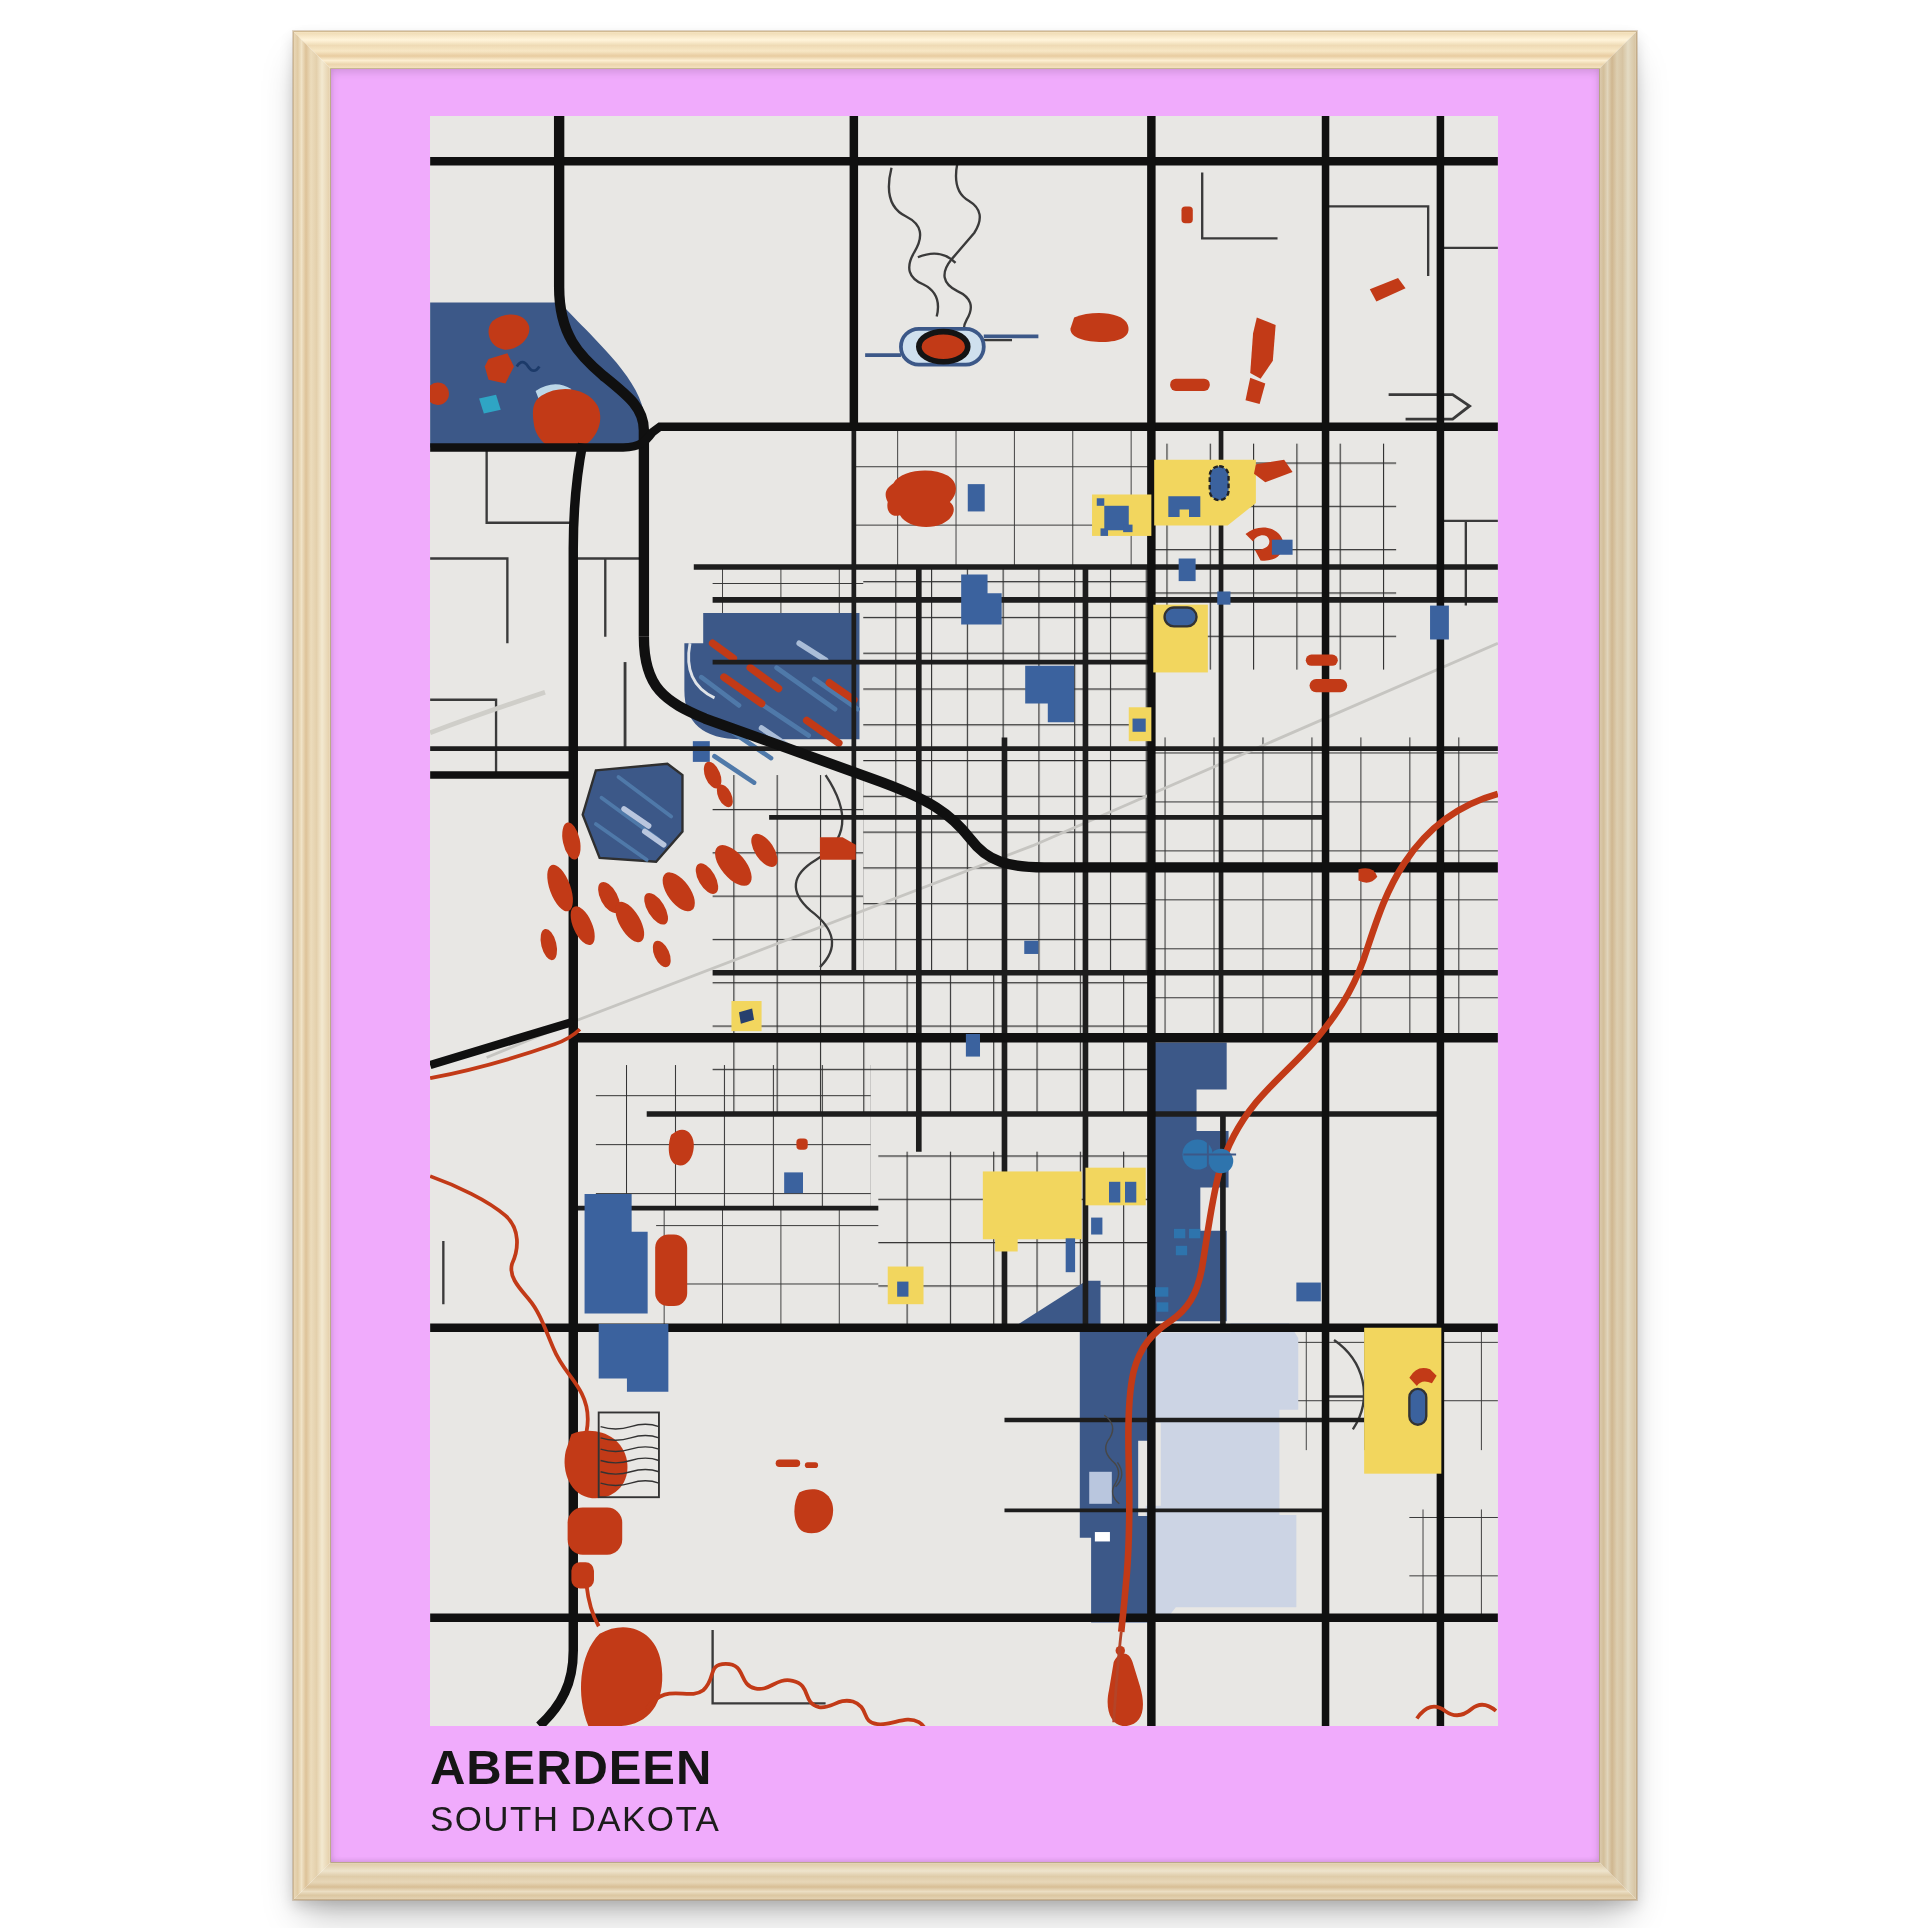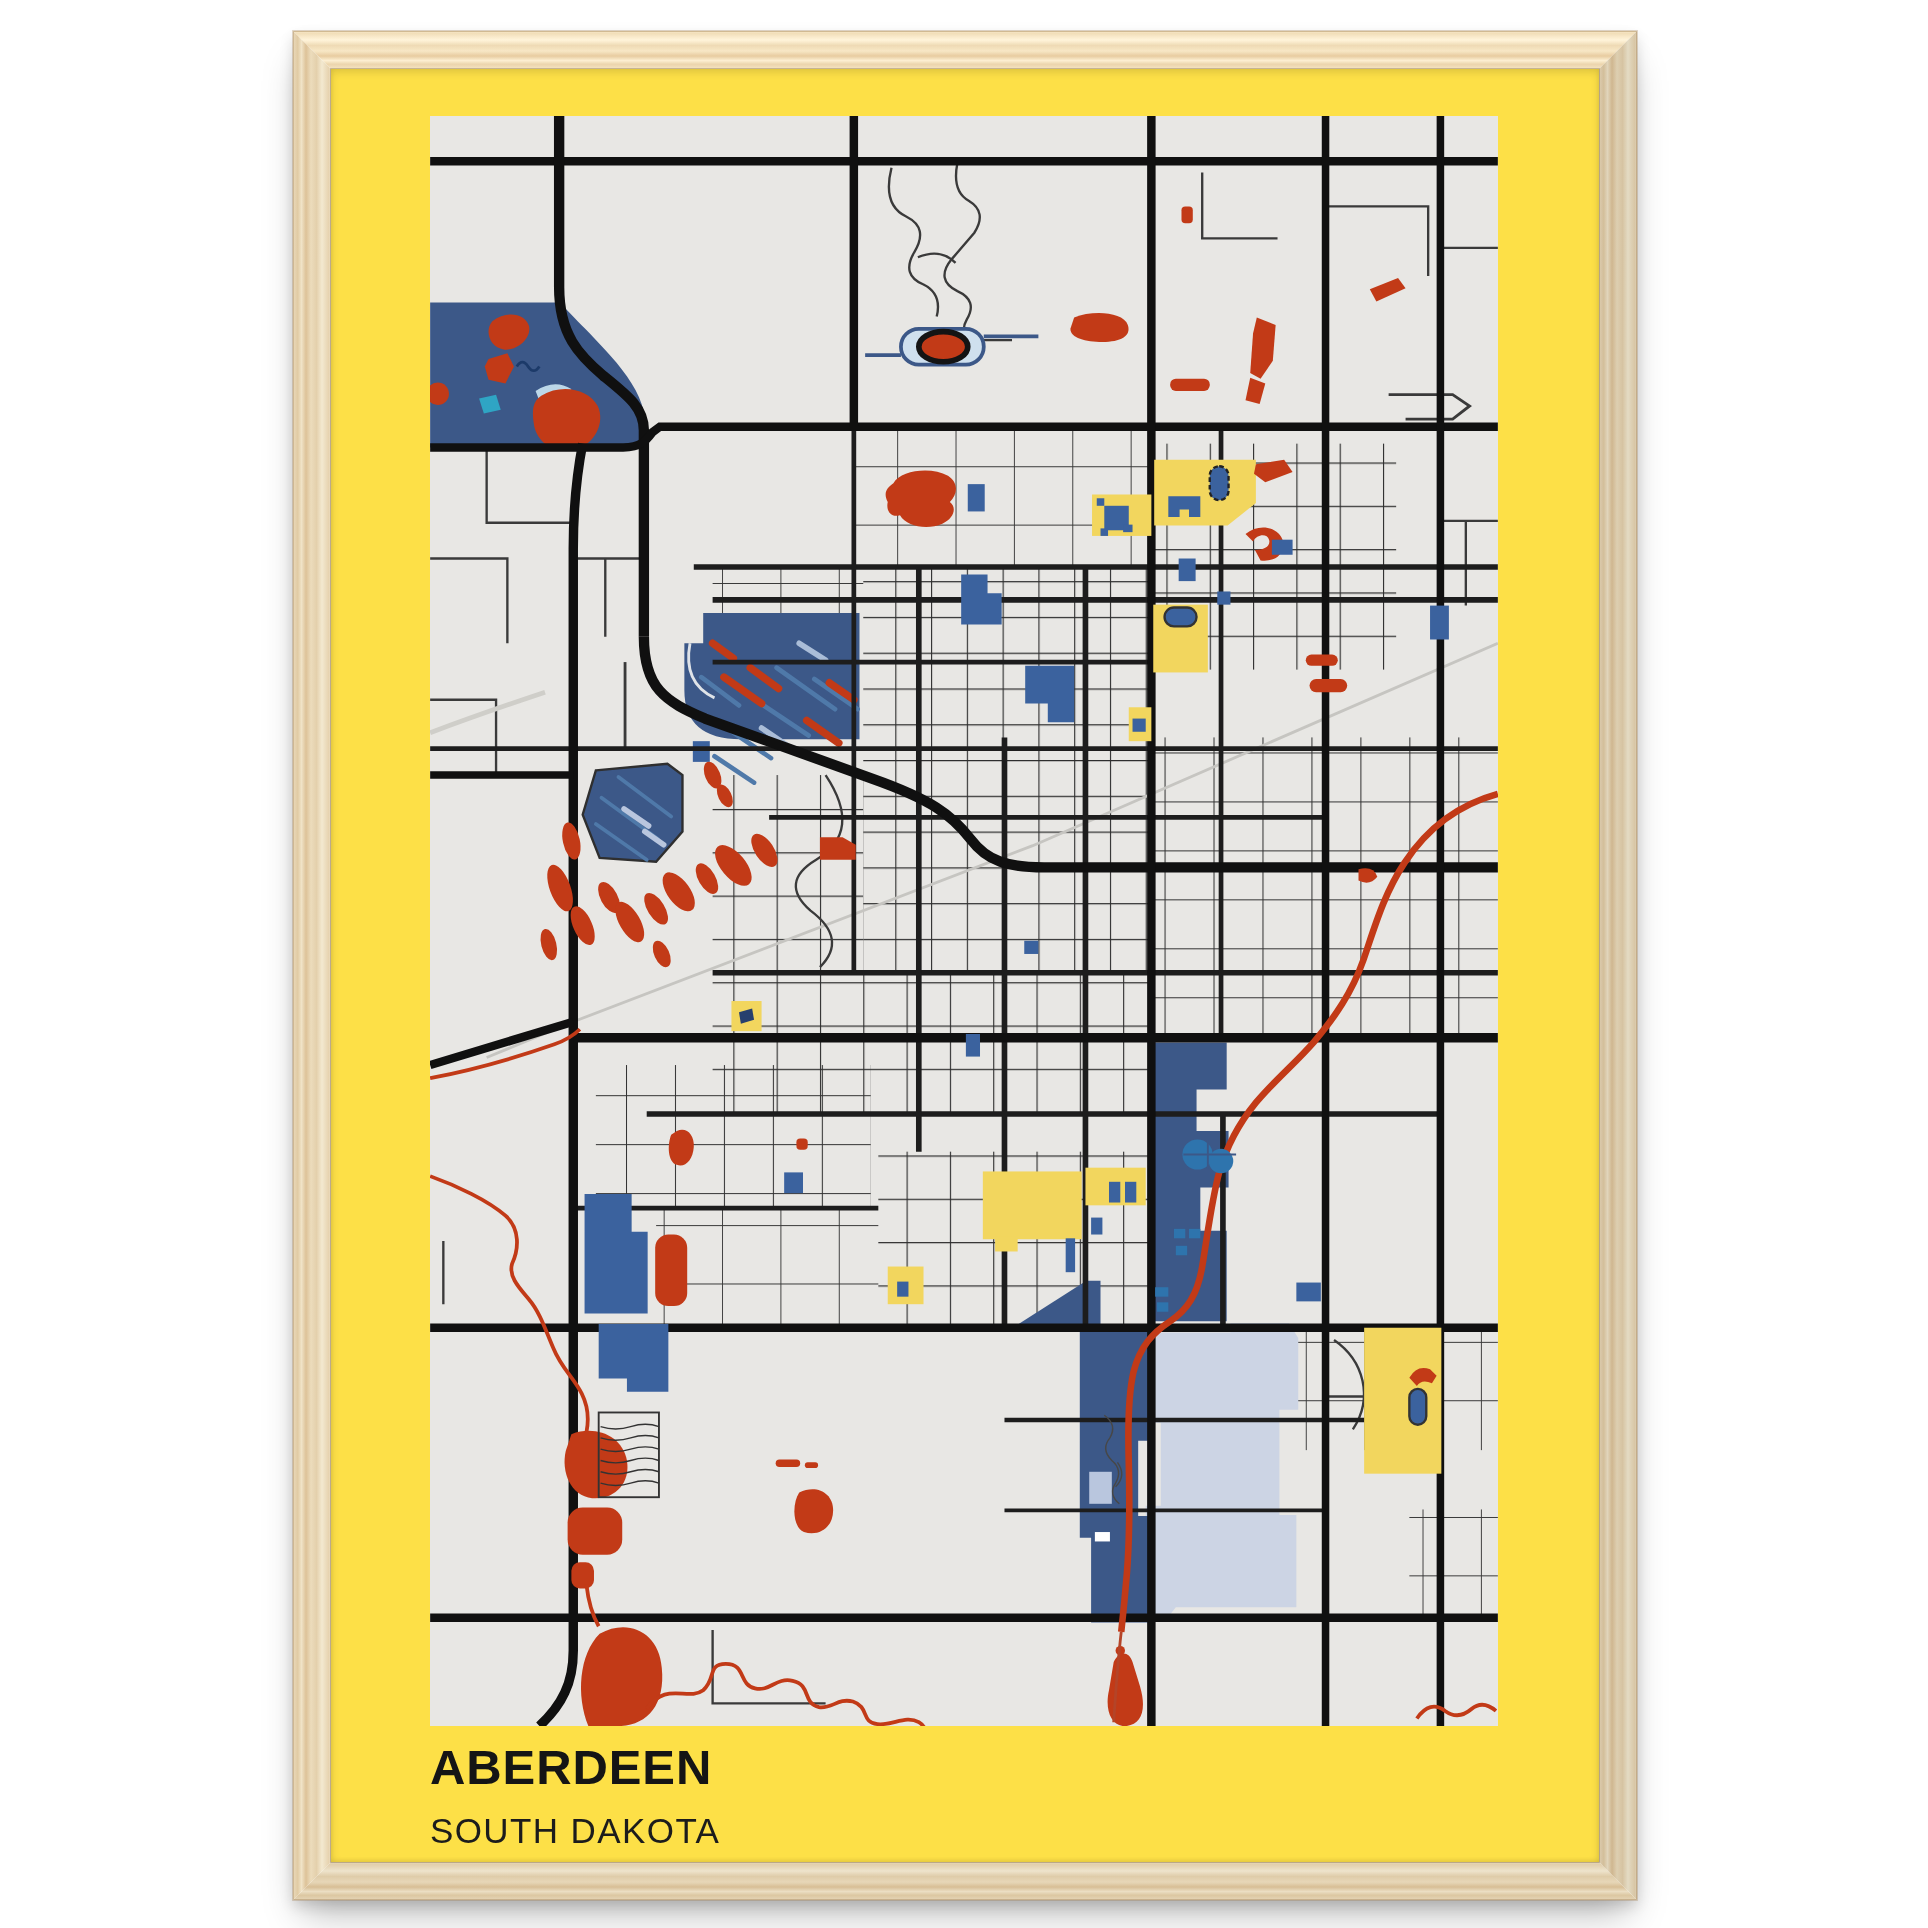--- a/index.html
+++ b/index.html
@@ -14,27 +14,27 @@
       repeating-linear-gradient(90deg,#ecdbbc 0px,#e3cda6 4.7px,#f2e5c9 8.5px,#dfc49a 13px,#eedebe 18px,#e6d2ae 23.5px,#f5ebd2 29px,#e8d4b0 36px);}
   .strip.top{left:0;top:0;width:100%;height:38px;
       clip-path:polygon(0 0,100% 0,calc(100% - 38px) 100%,38px 100%);filter:brightness(1.04);}
   .strip.bottom{left:0;bottom:0;width:100%;height:38px;
       clip-path:polygon(38px 0,calc(100% - 38px) 0,100% 100%,0 100%);filter:brightness(.97);}
   .strip.left{left:0;top:0;width:38px;height:100%;
       clip-path:polygon(0 0,100% 38px,100% calc(100% - 38px),0 100%);filter:brightness(.99);}
   .strip.right{right:0;top:0;width:38px;height:100%;
       clip-path:polygon(0 38px,100% 0,100% 100%,0 calc(100% - 38px));filter:brightness(.93);}
   .frame-edge{position:absolute;inset:0;box-shadow:inset 0 0 0 0.9px rgba(150,115,70,.35), 0 0 0 0.9px rgba(160,125,80,.35);pointer-events:none;}
-  .matte{position:absolute;left:38px;top:38px;right:38px;bottom:38px;background:#fde047;
+  .matte{position:absolute;left:38px;top:38px;right:38px;bottom:38px;background:#f0abfc;
          box-shadow:0 0 0 0.9px rgba(100,80,50,.35), inset 0 2.8px 8.5px rgba(0,0,0,.14), inset 0 -1.9px 4.7px rgba(0,0,0,.07);padding-left:24px;}
   .map-wrap{position:absolute;left:99px;top:47px;width:1068px;height:1610px;background:#e8e7e4;}
   .map-wrap svg{display:block;}
   .caption{position:absolute;left:99px;top:1674px;color:#151515;}
   .caption .title{font-size:49px;font-weight:800;letter-spacing:0.9px;line-height:1.02;}
-  .caption .subtitle{font-size:35px;font-weight:400;letter-spacing:1.4px;margin-top:18px;color:#1c1c1c;}
+  .caption .subtitle{font-size:35px;font-weight:400;letter-spacing:1.4px;margin-top:6px;color:#1c1c1c;}
 </style>
 </head>
 <body>
 
 <div class="stage">
   <div class="frame">
     <div class="strip top grain-h"></div>
     <div class="strip bottom grain-h"></div>
     <div class="strip left grain-v"></div>
     <div class="strip right grain-v"></div>

